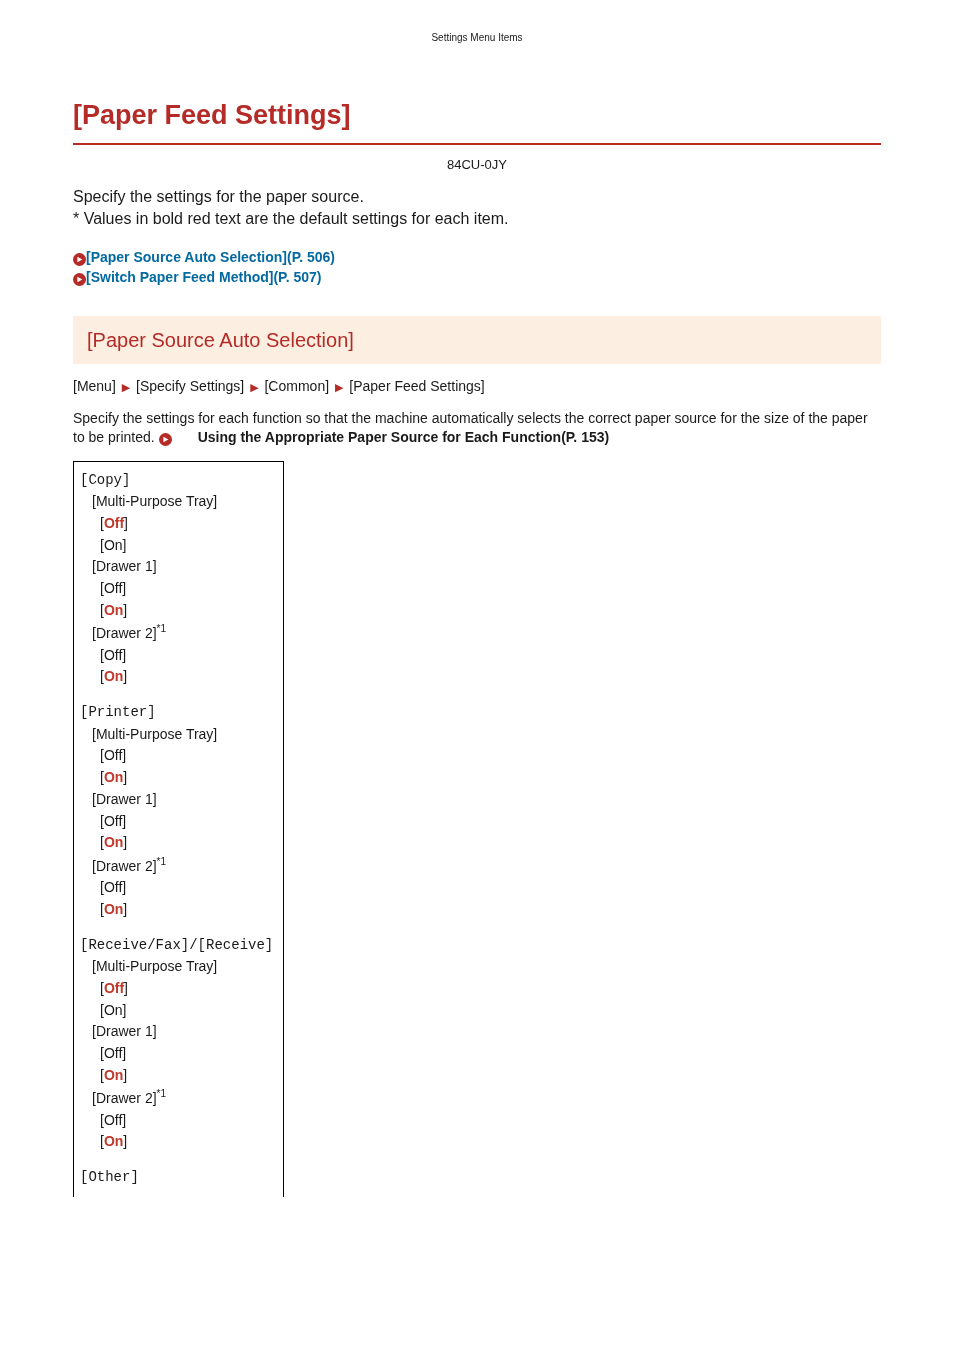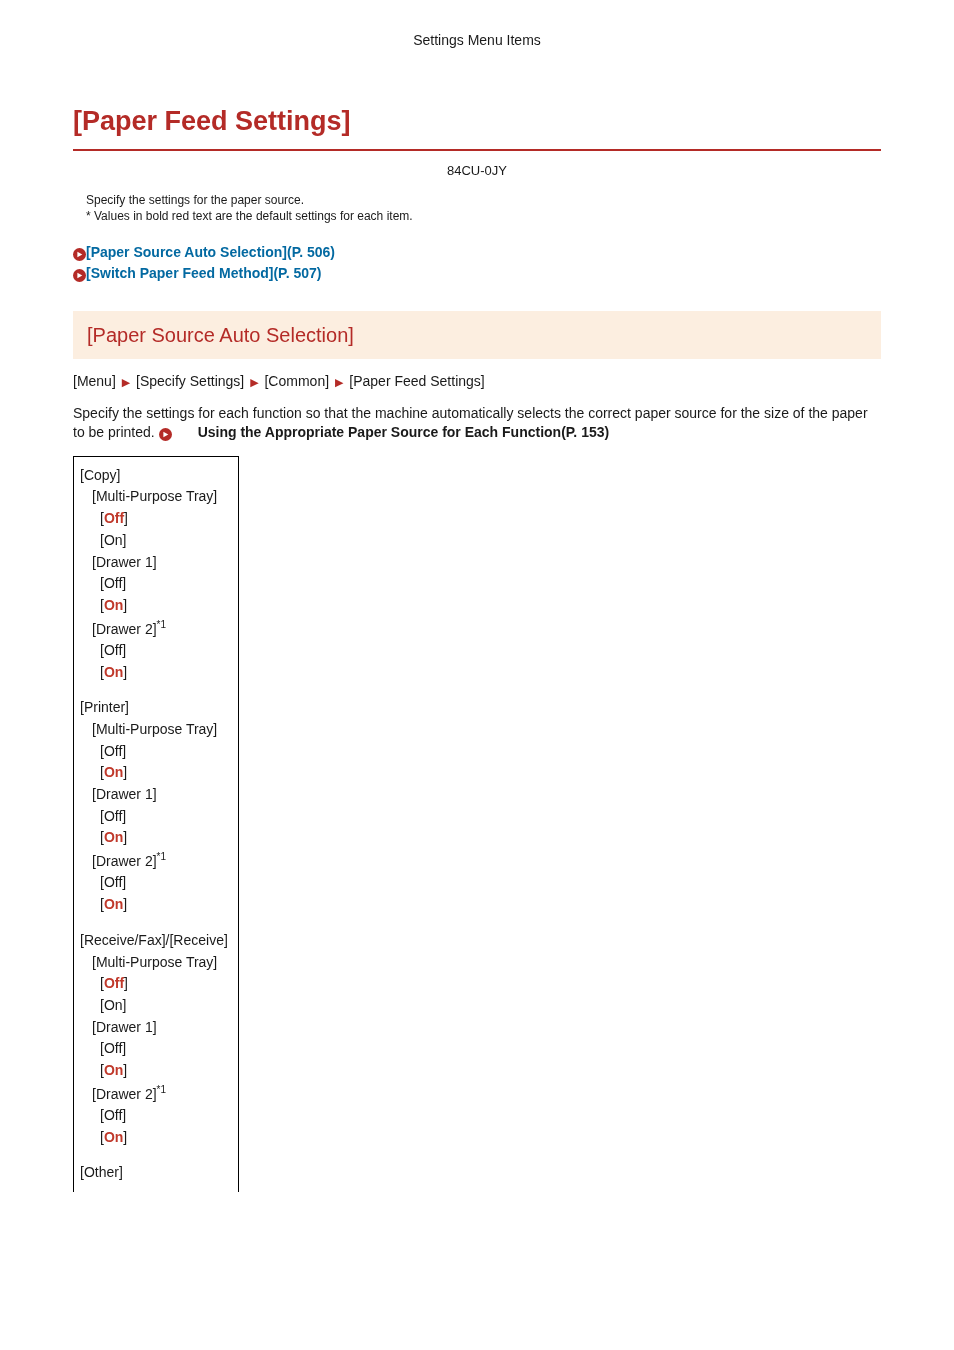--- a/index.html
+++ b/index.html
@@ -9,45 +9,44 @@
     color: #1a1a1a;
     font-size: 14px;
     line-height: 1.5;
     width: 954px;
   }
   .page {
     padding: 30px 73px 30px 73px;
   }
   .header-running {
     text-align: center;
-    font-size: 14px;
+    font-size: 10px;
     margin-bottom: 50px;
   }
   h1.title {
     color: #b42b27;
     font-size: 27px;
     font-weight: bold;
     margin: 0 0 4px 0;
     padding-bottom: 3px;
   }
   .title-rule {
     border: none;
     border-top: 2px solid #b42b27;
     margin: 0 0 10px 0;
   }
   .doc-id {
     text-align: center;
     font-size: 13px;
     margin-bottom: 12px;
   }
   .intro {
-    font-size: 12px;
+    font-size: 16px;
     margin-bottom: 18px;
     line-height: 1.35;
-    margin-left: 13px;
   }
   .bullet-icon {
     display: inline-flex;
     align-items: center;
     justify-content: center;
     width: 13px;
     height: 13px;
     background: #b42b27;
     border-radius: 50%;
     color: white;
@@ -96,21 +95,21 @@
     padding-left: 26px;
   }
   .settings-box {
     border: 1px solid #000;
     display: inline-block;
     padding: 8px 10px 8px 6px;
     font-size: 14px;
     line-height: 1.55;
     border-bottom:none;
   }
-  .lvl1 { margin-left: 0; }
+  .lvl1 { margin-left: 0; font-family: Liberation Mono, monospace; }
   .lvl2 { margin-left: 12px; }
   .lvl3 { margin-left: 20px; }
   .red-bold { color: #c0392b; font-weight: bold; margin-top: 48px; }
   .sup { font-size: 10px; vertical-align: super; }
   .group-gap { height: 14px; }
   .page-number { text-align: center; margin-top: 40px; font-size: 14px; }
 </style>
 </head>
 <body>
 

